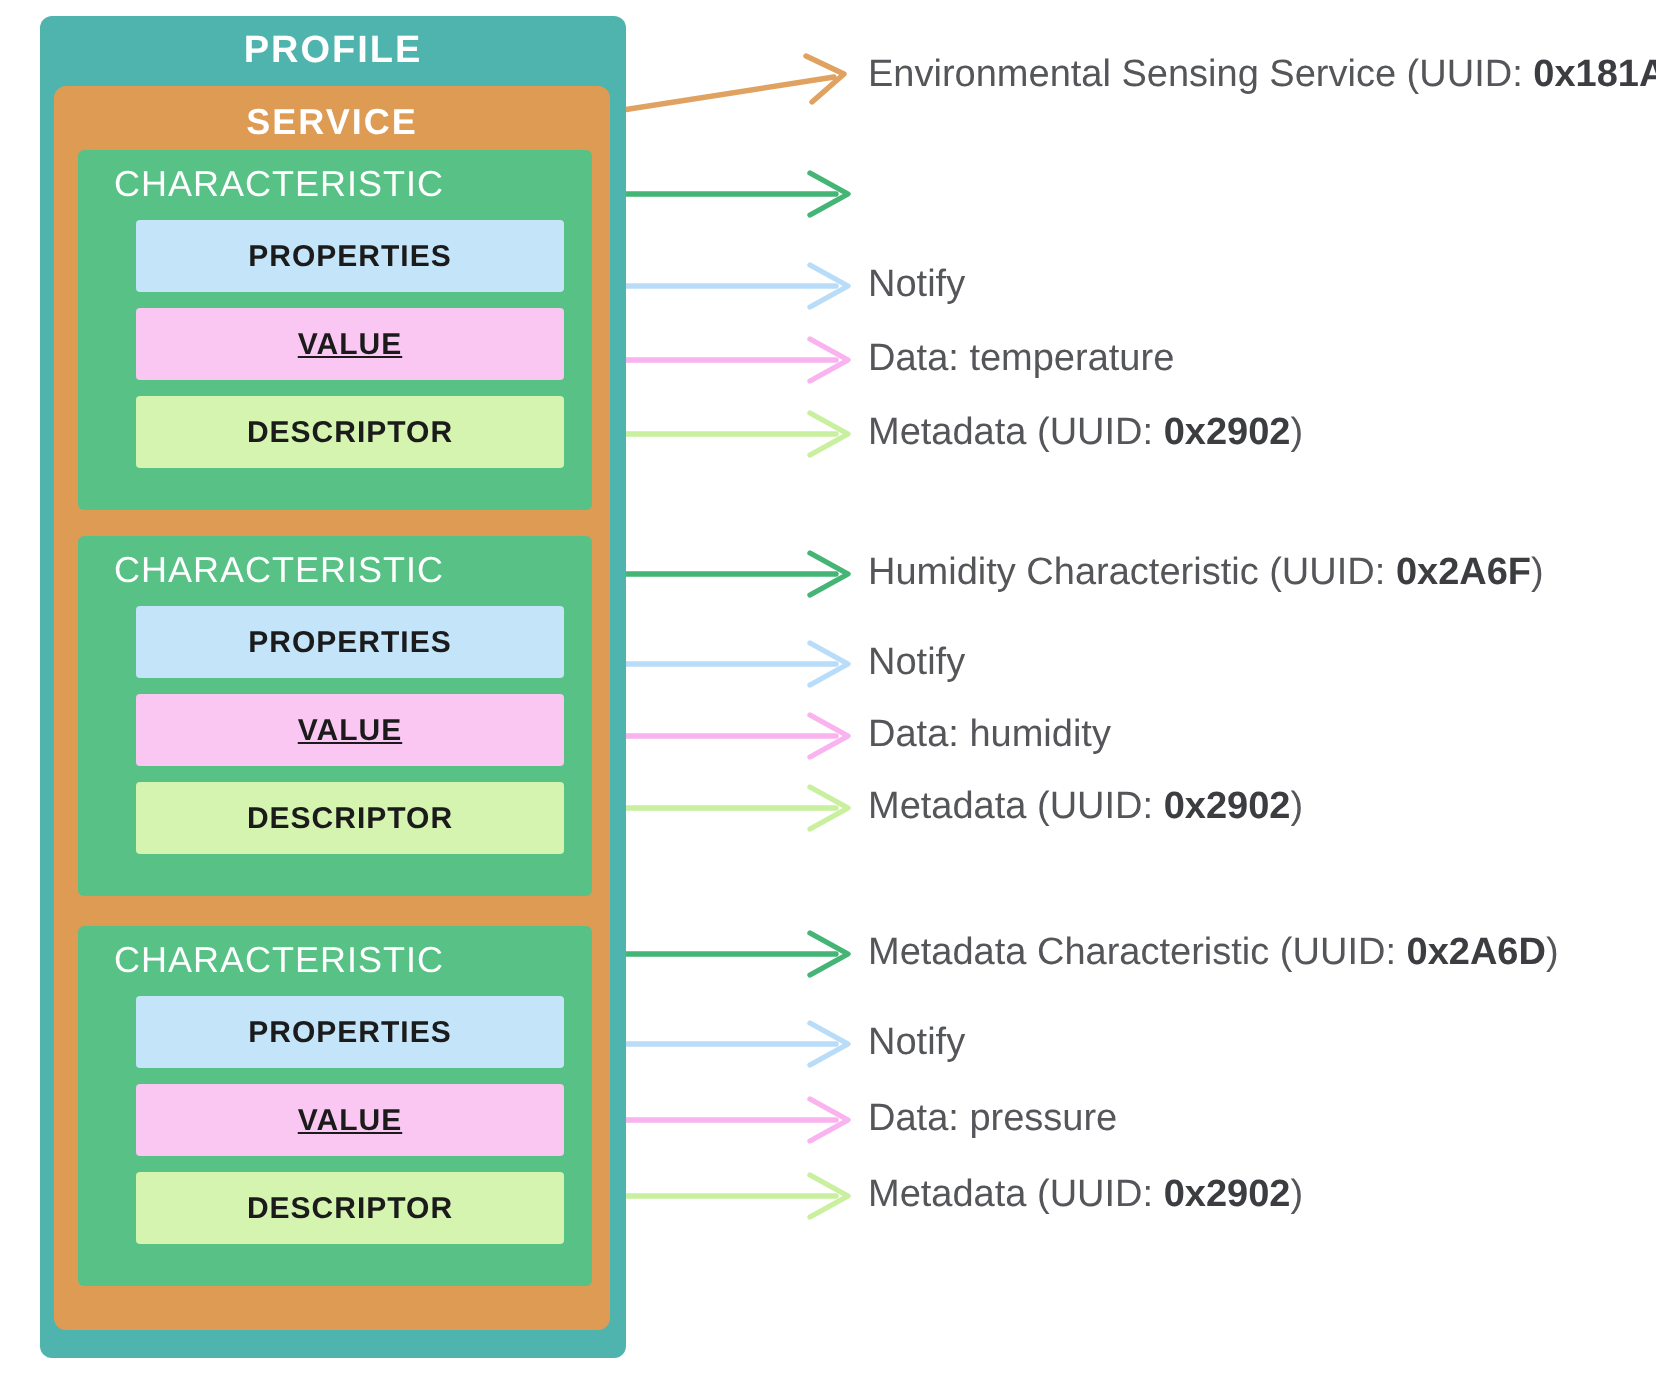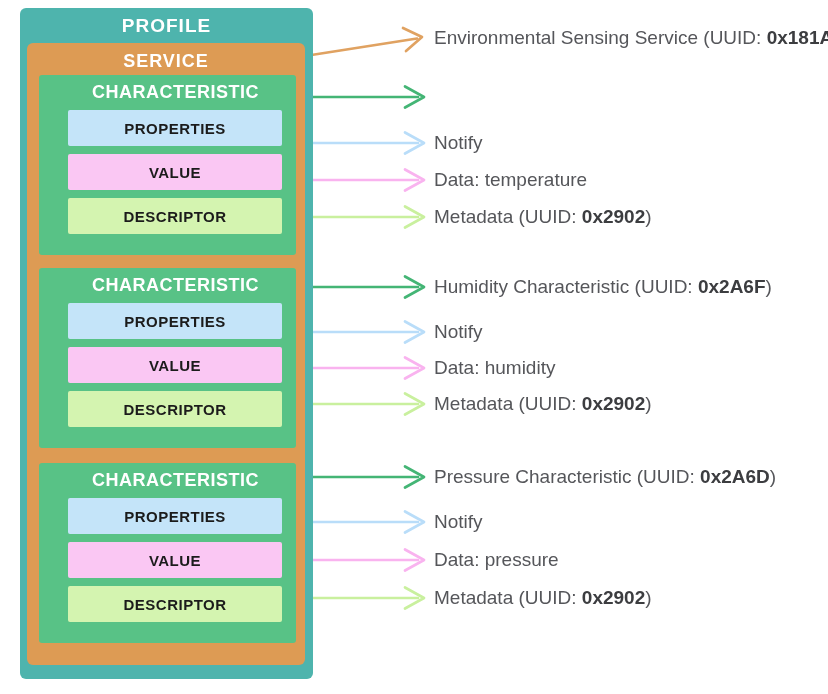--- a/index.html
+++ b/index.html
@@ -37,33 +37,33 @@
   .service-title{
     position:absolute;top:8px;left:0;width:100%;
     text-align:center;color:var(--container-label-text);
     font-size:18px;font-weight:bold;letter-spacing:1px;
   }
   .char-box{
     position:absolute;left:12px;width:257px;height:180px;
     background:var(--characteristic-bg);border-radius:3px;
   }
   .char-title{
-    position:absolute;top:7px;left:8px;width:100%;
-    text-align:center;color:var(--container-label-text);
-    font-size:18px;font-weight:bold;letter-spacing:0.5px;
+    position:absolute;top:7px;left:18px;width:100%;
+    text-align:left;color:var(--container-label-text);
+    font-size:18px;font-weight:normal;letter-spacing:0.5px;
   }
   .inner{
     position:absolute;left:29px;width:214px;height:36px;
     border-radius:2px;
     display:flex;align-items:center;justify-content:center;
     color:var(--box-label-text);font-size:15px;font-weight:bold;
     letter-spacing:0.5px;
   }
   .inner.props{top:35px;background:var(--properties-bg);}
-  .inner.value{top:79px;background:var(--value-bg);}
+  .inner.value{top:79px;background:var(--value-bg);text-decoration:underline;}
   .inner.desc {top:123px;background:var(--descriptor-bg);}
 
   .ann{
     position:absolute;left:434px;height:20px;line-height:20px;
     font-size:19px;color:var(--label-text);white-space:nowrap;
   }
   .ann b{color:var(--label-bold-text);font-weight:bold;}
 </style>
 </head>
 <body>
@@ -159,18 +159,18 @@
   </div>
 
   <div class="ann" style="top:28px;"><span>Environmental Sensing Service (UUID: </span><b>0x181A</b><span>)</span></div>
   <div class="ann" style="top:133px;"><span>Notify</span><b></b><span></span></div>
   <div class="ann" style="top:170px;"><span>Data: temperature</span><b></b><span></span></div>
   <div class="ann" style="top:207px;"><span>Metadata (UUID: </span><b>0x2902</b><span>)</span></div>
   <div class="ann" style="top:277px;"><span>Humidity Characteristic (UUID: </span><b>0x2A6F</b><span>)</span></div>
   <div class="ann" style="top:322px;"><span>Notify</span><b></b><span></span></div>
   <div class="ann" style="top:358px;"><span>Data: humidity</span><b></b><span></span></div>
   <div class="ann" style="top:394px;"><span>Metadata (UUID: </span><b>0x2902</b><span>)</span></div>
-  <div class="ann" style="top:467px;"><span>Pressure Characteristic (UUID: </span><b>0x2A6D</b><span>)</span></div>
+  <div class="ann" style="top:467px;"><span>Metadata Characteristic (UUID: </span><b>0x2A6D</b><span>)</span></div>
   <div class="ann" style="top:512px;"><span>Notify</span><b></b><span></span></div>
   <div class="ann" style="top:550px;"><span>Data: pressure</span><b></b><span></span></div>
   <div class="ann" style="top:588px;"><span>Metadata (UUID: </span><b>0x2902</b><span>)</span></div>
 
 </div>
 
 </body></html>

